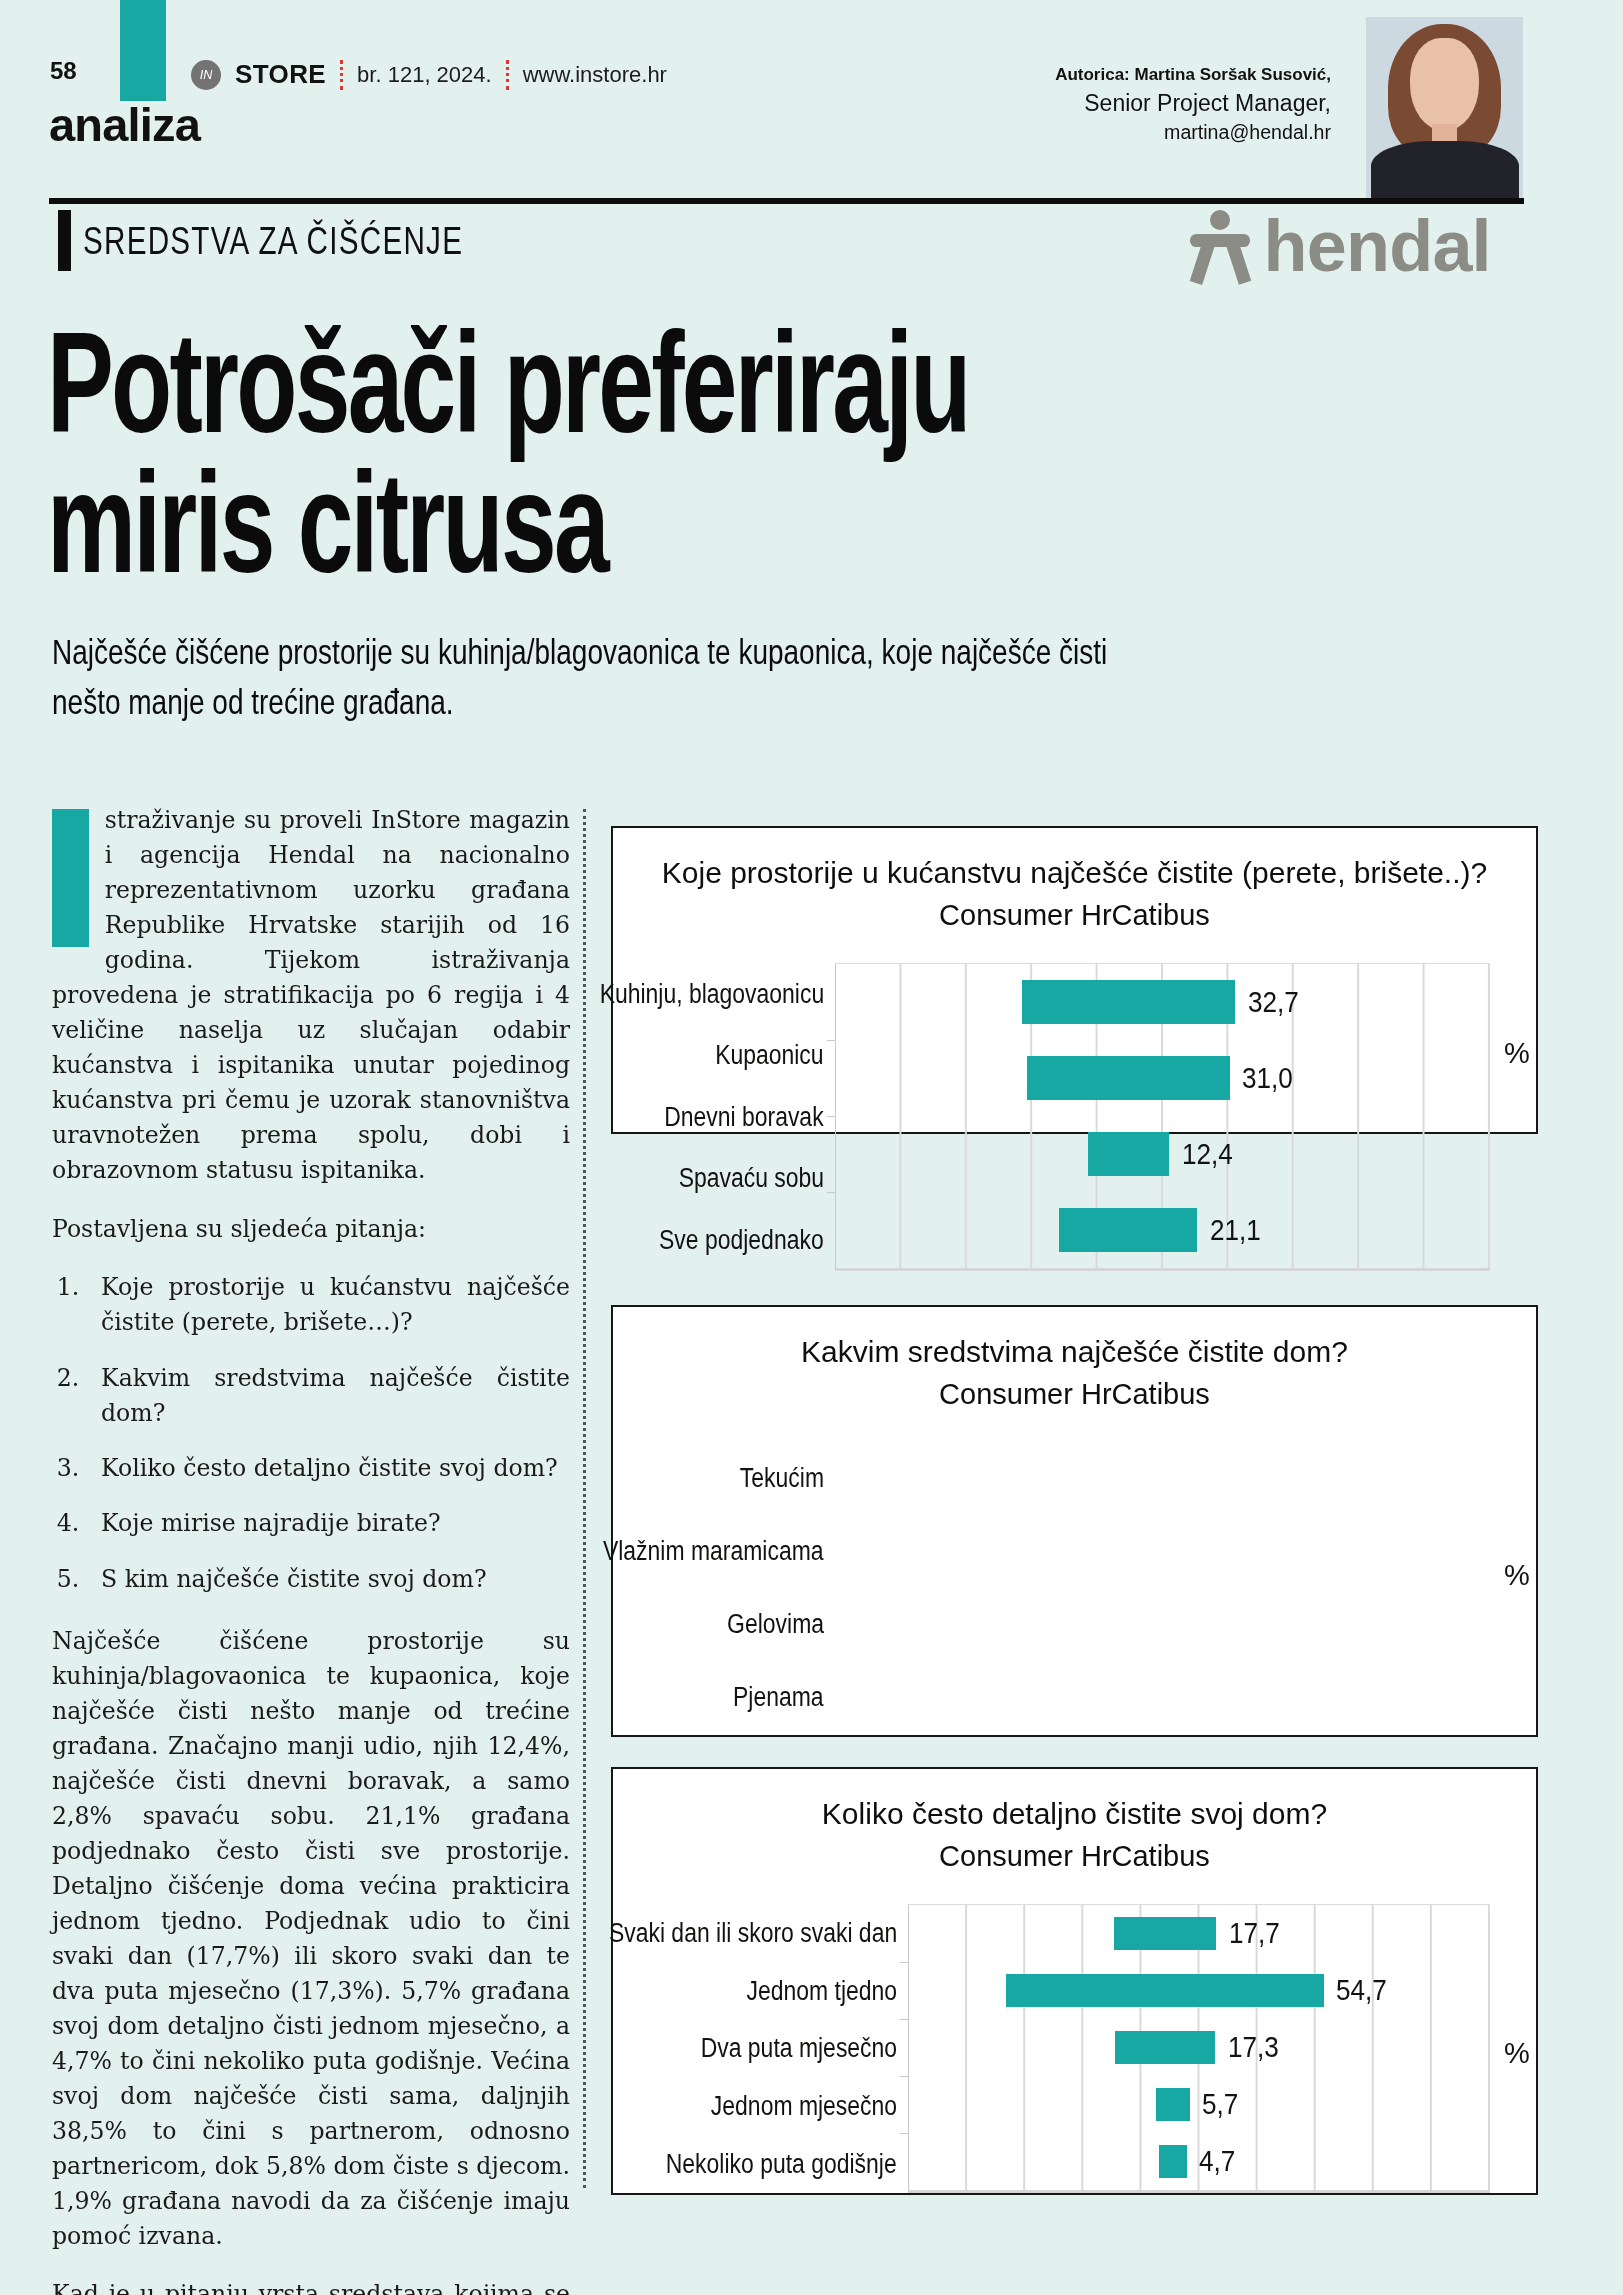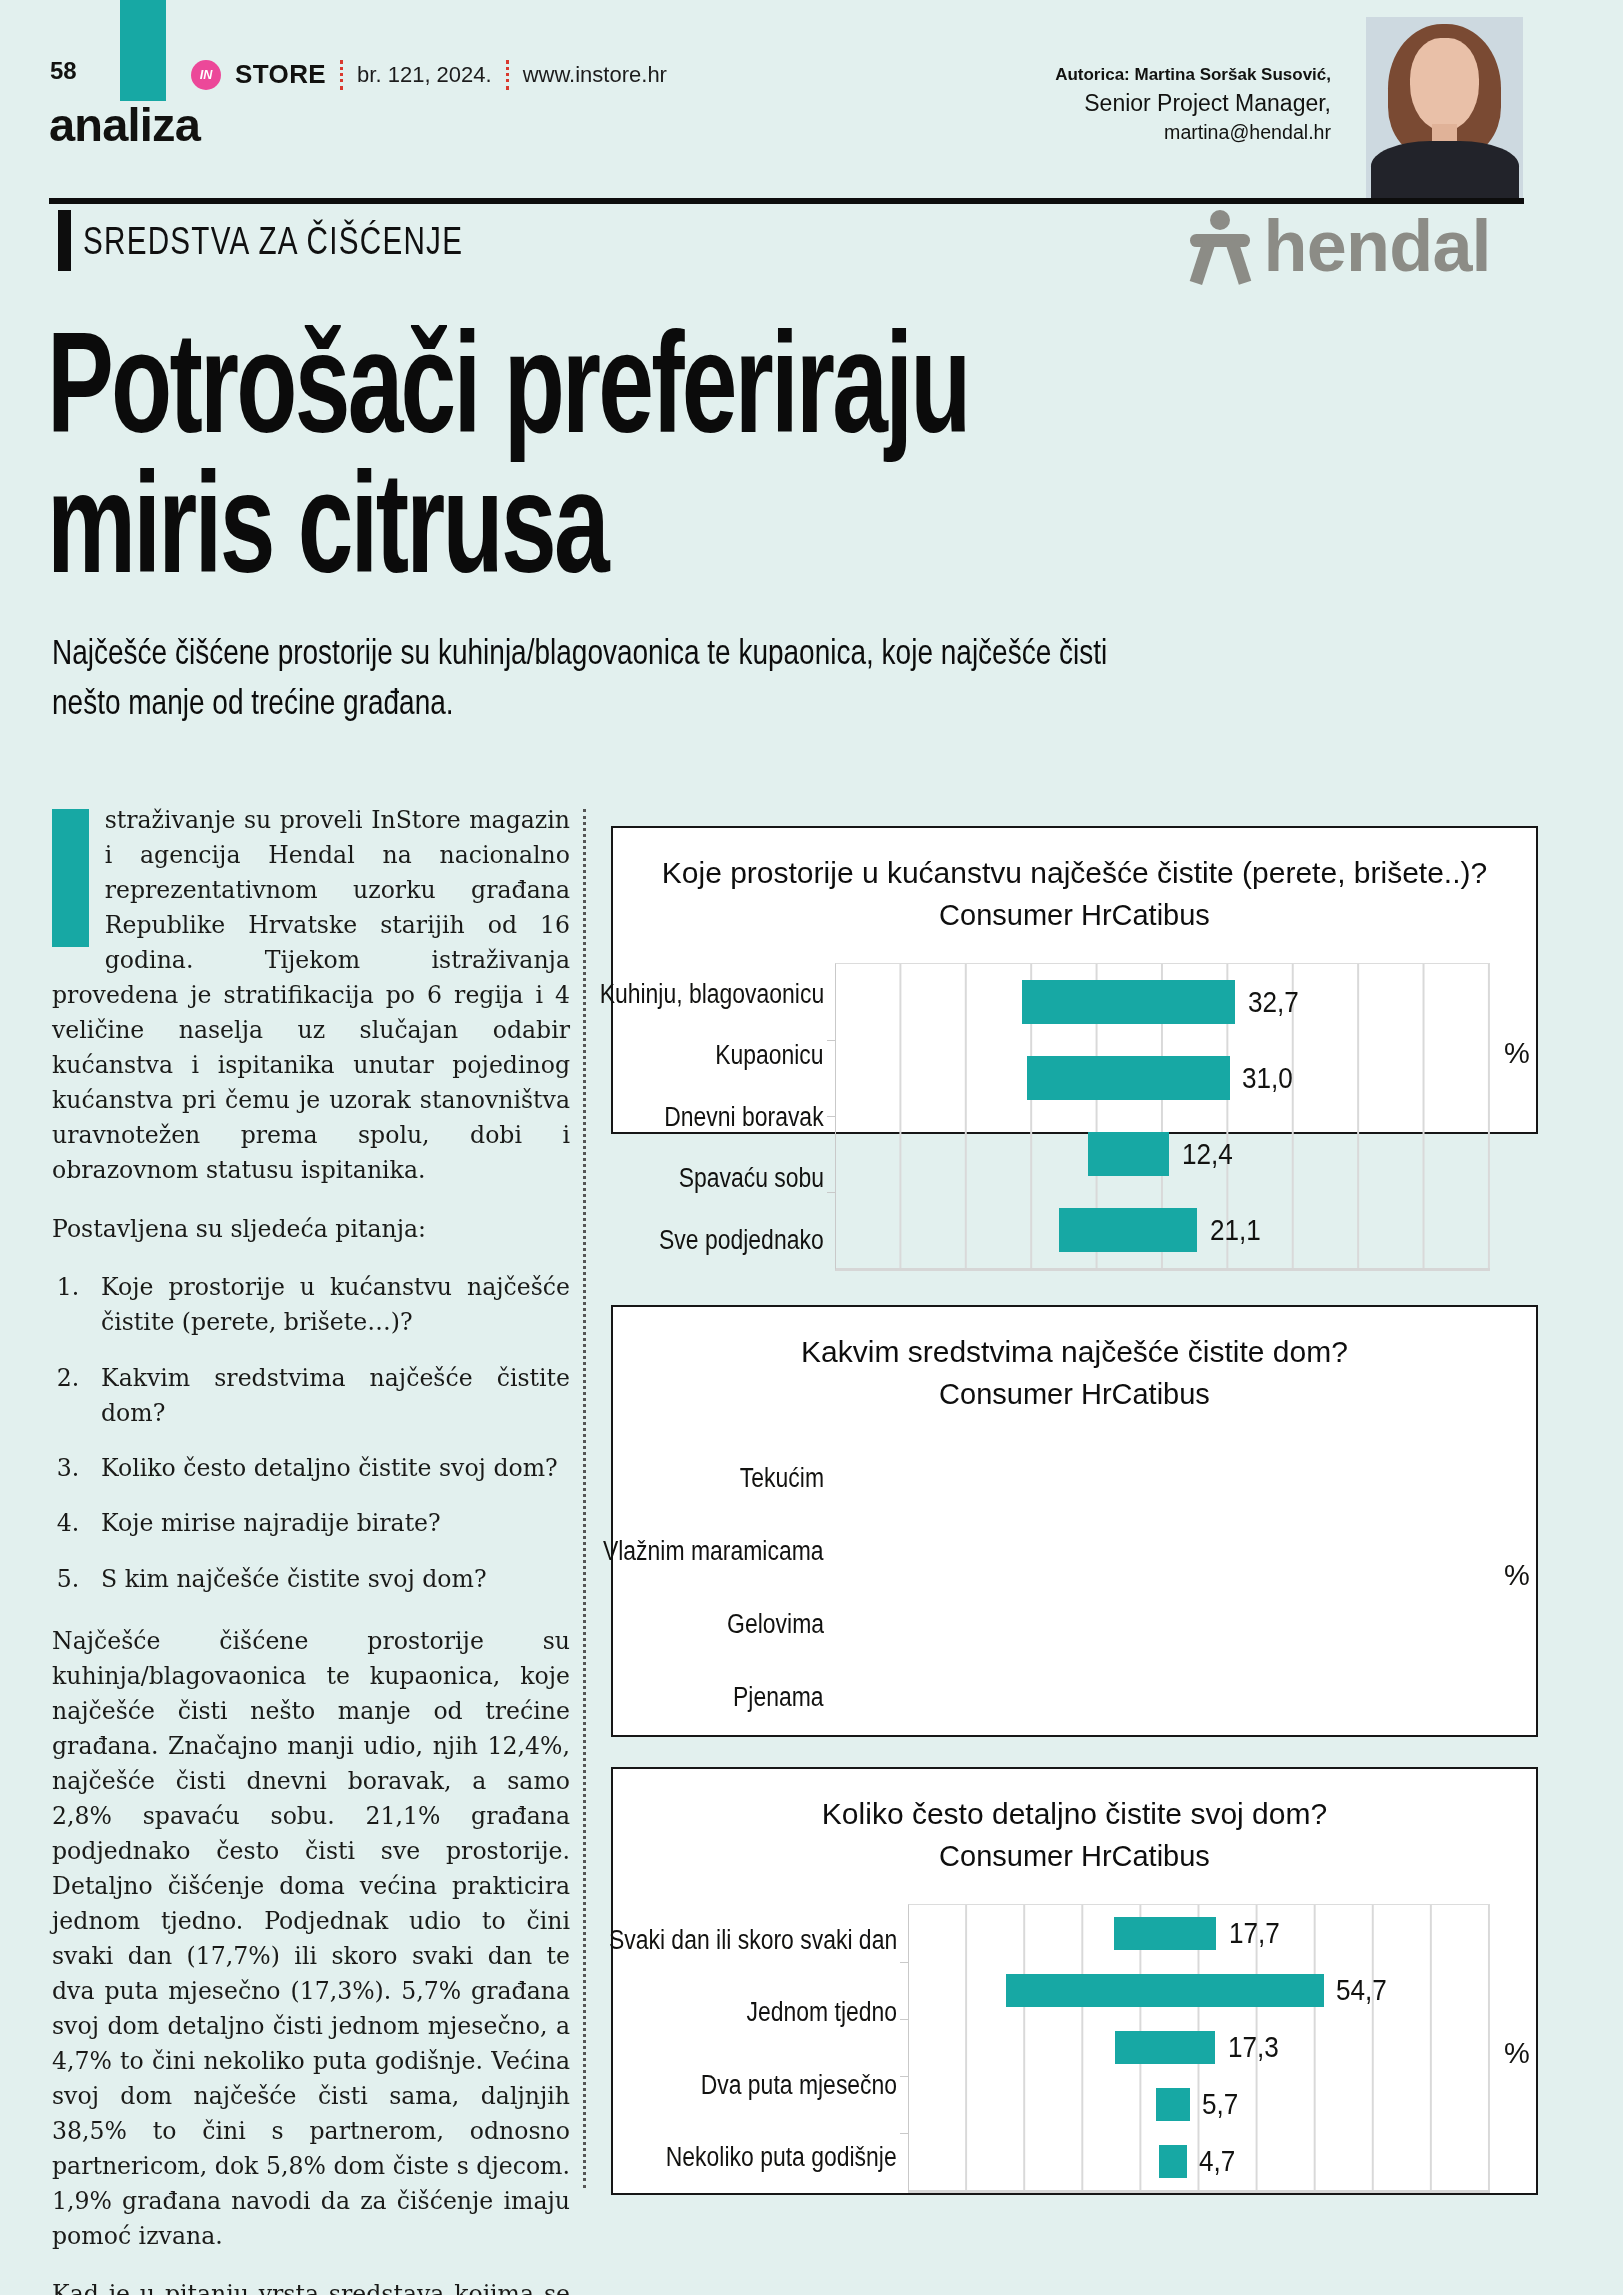--- a/index.html
+++ b/index.html
@@ -17,21 +17,21 @@
     position:relative;
     background:var(--page-bg);
     font-family:"Liberation Sans",sans-serif;
     color:var(--ink);
     overflow:hidden;
   }
   
   .top-teal{position:absolute;left:120px;top:0;width:46px;height:101px;background:var(--accent);}
   .page-num{position:absolute;left:50px;top:57px;font-size:24px;font-weight:700;}
   .masthead{position:absolute;left:191px;top:57px;display:flex;align-items:center;gap:14px;height:35px;}
-  .in-circle{width:30px;height:30px;border-radius:50%;background:#ec4899;color:#fff;display:flex;align-items:center;justify-content:center;font-size:12.6px;font-weight:700;font-style:italic;}
+  .in-circle{width:30px;height:30px;border-radius:50%;background:#737373;color:#fff;display:flex;align-items:center;justify-content:center;font-size:12.6px;font-weight:400;font-style:italic;}
   .store-word{font-size:26px;font-weight:800;letter-spacing:0.4px;}
   .red-dots{width:0;height:30px;border-left:3.1px dotted var(--red);}
   .mast-txt{font-size:22px;color:#1c1c1c;}
   .section-word{position:absolute;left:49px;top:97px;font-size:47px;font-weight:800;letter-spacing:-0.8px;}
   .author{position:absolute;right:292px;top:60px;text-align:right;line-height:29px;}
   .author .a1{font-size:17px;font-weight:700;}
   .author .a2{font-size:23px;}
   .author .a3{font-size:19.6px;}
   
   .portrait{position:absolute;left:1366px;top:17.3px;width:157px;height:182px;background:#cdd9e0;overflow:hidden;}
@@ -224,20 +224,23 @@
         <div class="lrow">
           <span>Svaki dan ili skoro svaki dan</span>
         </div>
         <div class="lrow">
           <span>Jednom tjedno</span>
         </div>
         <div class="lrow">
           <span>Dva puta mjesečno</span>
         </div>
         <div class="lrow">
+          <span>Jednom mjesečno</span>
+        </div>
+        <div class="lrow">
           <span>Nekoliko puta godišnje</span>
         </div>
       </div>
     <div class="plot" style="background-size: 10% 100%;">
         <div class="prow">
           <div class="bar" style="width: 17.7%;"></div>
           <div class="bval">17,7</div>
         </div>
         <div class="prow">
           <div class="bar" style="width: 54.7%;"></div>

